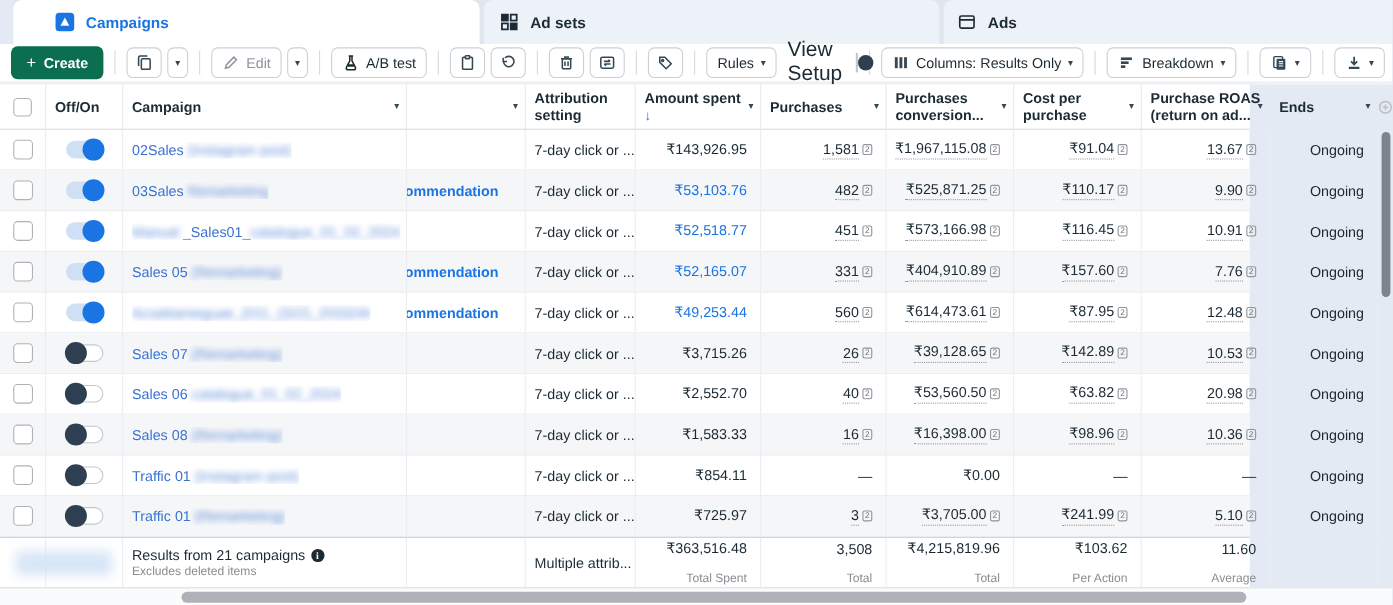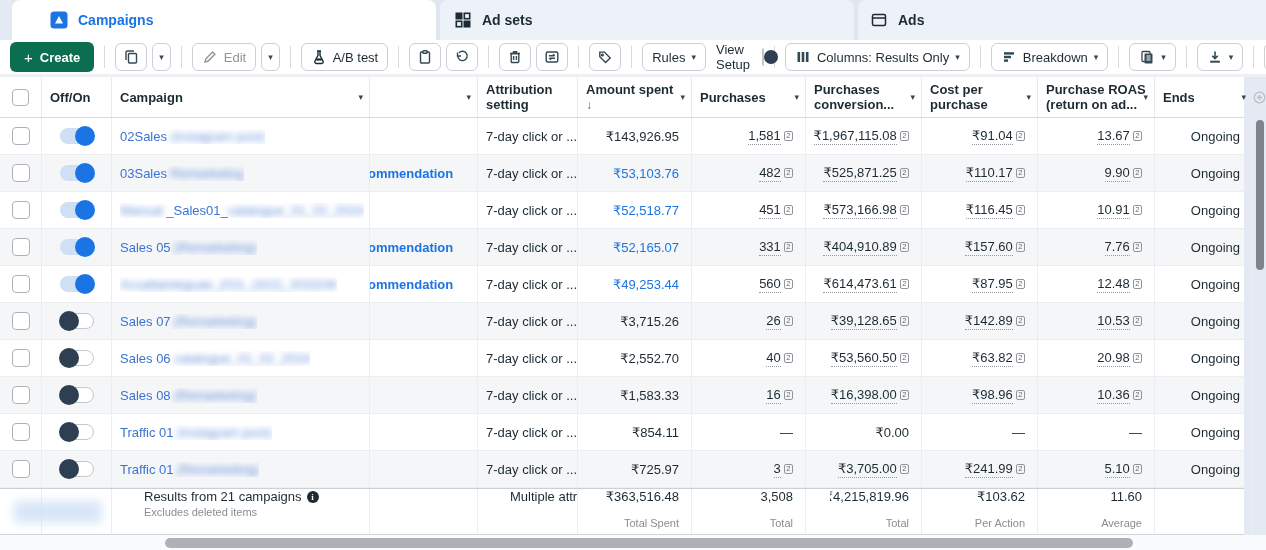--- a/index.html
+++ b/index.html
@@ -24,28 +24,28 @@
          cursor:pointer; white-space:nowrap; }
   .btn.icononly { padding:0 7px; }
   .btn.caretbtn { padding:0 6px; }
   .btn .caret, .caret { font-size:9px; color:#344854; line-height:1; }
   .btn.disabled { color:#8d949e; }
   .btn-create { height:30px; background:#0b6e4f; border:none; color:#fff; font-weight:700;
                 padding:0 14px; border-radius:6px; font-size:13px; display:inline-flex; align-items:center; gap:7px; cursor:pointer; }
   .btn-create .plus { font-size:15px; font-weight:400; }
   .tdivider { width:1px; height:22px; background:#d8dade; margin:0 5px; flex:0 0 auto; }
   .spacer { flex:1 1 auto; }
-  .vslabel { font-size:13px; color:#1c2b33; margin-right:7px; }
+  .vslabel { font-size:19px; color:#1c2b33; margin-right:7px; }
   .mini-toggle { position:relative; width:34px; height:18px; background:#fff; border:1px solid #c4c8cc;
                  border-radius:10px; cursor:pointer; }
   .mini-toggle .knob { position:absolute; left:1px; top:1px; width:14px; height:14px; border-radius:50%; background:#2d3f50; }
   .icon16 { width:16px; height:16px; display:inline-block; }
 
   
-  .grid { position:absolute; top:77px; left:0; width:1244px; background:#fff; }
+  .grid { position:absolute; top:77px; left:0; width:1136px; background:#fff; }
   .tr, .thead, .tfoot { display:grid;
     grid-template-columns:42px 70px 258px 108px 100px 114px 114px 116px 116px 117px 98px 13px; }
   .thead { height:41px; border-bottom:1px solid #d8dbe0; background:#fff; }
   .th { position:relative; display:flex; align-items:center; font-size:13px; font-weight:700;
         color:#1c2b33; border-right:1px solid #e8eaed; padding:0 8px; line-height:15px; }
   .th .hcaret { position:absolute; right:6px; top:50%; transform:translateY(-50%); font-size:9px; color:#344854; cursor:pointer; }
   .th.nob { border-right:none; }
   .sortarrow { color:#1b74e4; font-size:12px; line-height:12px; }
   .tr { height:37px; }
   .tr.alt { background:#f5f6f8; }
@@ -66,22 +66,22 @@
   .camp-link { color:#3b73d1; text-decoration:none; cursor:pointer; overflow:hidden; white-space:nowrap; }
   .blur { filter:blur(3px); opacity:.8; }
   .rec-link { color:#1b74e4; font-weight:700; font-size:13px; text-decoration:none; cursor:pointer; margin-left:-2px; }
   .dotted { border-bottom:1px dotted #97999e; padding-bottom:1px; }
   .badge2 { display:inline-block; border:1px solid #90949c; border-radius:2px; font-size:7.5px;
             line-height:8px; padding:0 1.5px; color:#606770; vertical-align:5px; margin-left:3px; }
   .spent-blue { color:#1b74e4; }
 
   
   .tfoot { position:relative; height:47px; border-top:1px solid #ccd0d5; border-bottom:1px solid #d0d4da; background:#fff; }
-  .tf { display:flex; flex-direction:column; border-right:1px solid #ebedf0;
-        font-size:13px; overflow:hidden; white-space:nowrap;margin-left:24px; }
+  .tf { display:flex; flex-direction:column; justify-content:center; border-right:1px solid #ebedf0;
+        font-size:13px; overflow:hidden; white-space:nowrap; }
   .tf.num { align-items:flex-end; padding-right:12px;gap:11px; }
   .tf .sub { font-size:11px; color:#8a8d91; margin-top:2px; }
   .tf.c-camp { padding-left:8px; }
   .tf.c-attr { padding-left:8px; }
   .results-line { display:flex; align-items:center; gap:5px; font-weight:400; }
   .info-dot { display:inline-flex; align-items:center; justify-content:center; width:12px; height:12px;
               border-radius:50%; background:#1c2b33; color:#fff; font-size:9px; font-weight:700; font-family:"Liberation Serif",serif; }
   .redacted-blob { position:absolute; left:14px; top:12px; width:88px; height:22px; background:#cfe0f5;
                    filter:blur(5px); border-radius:4px; opacity:.8; }
 

